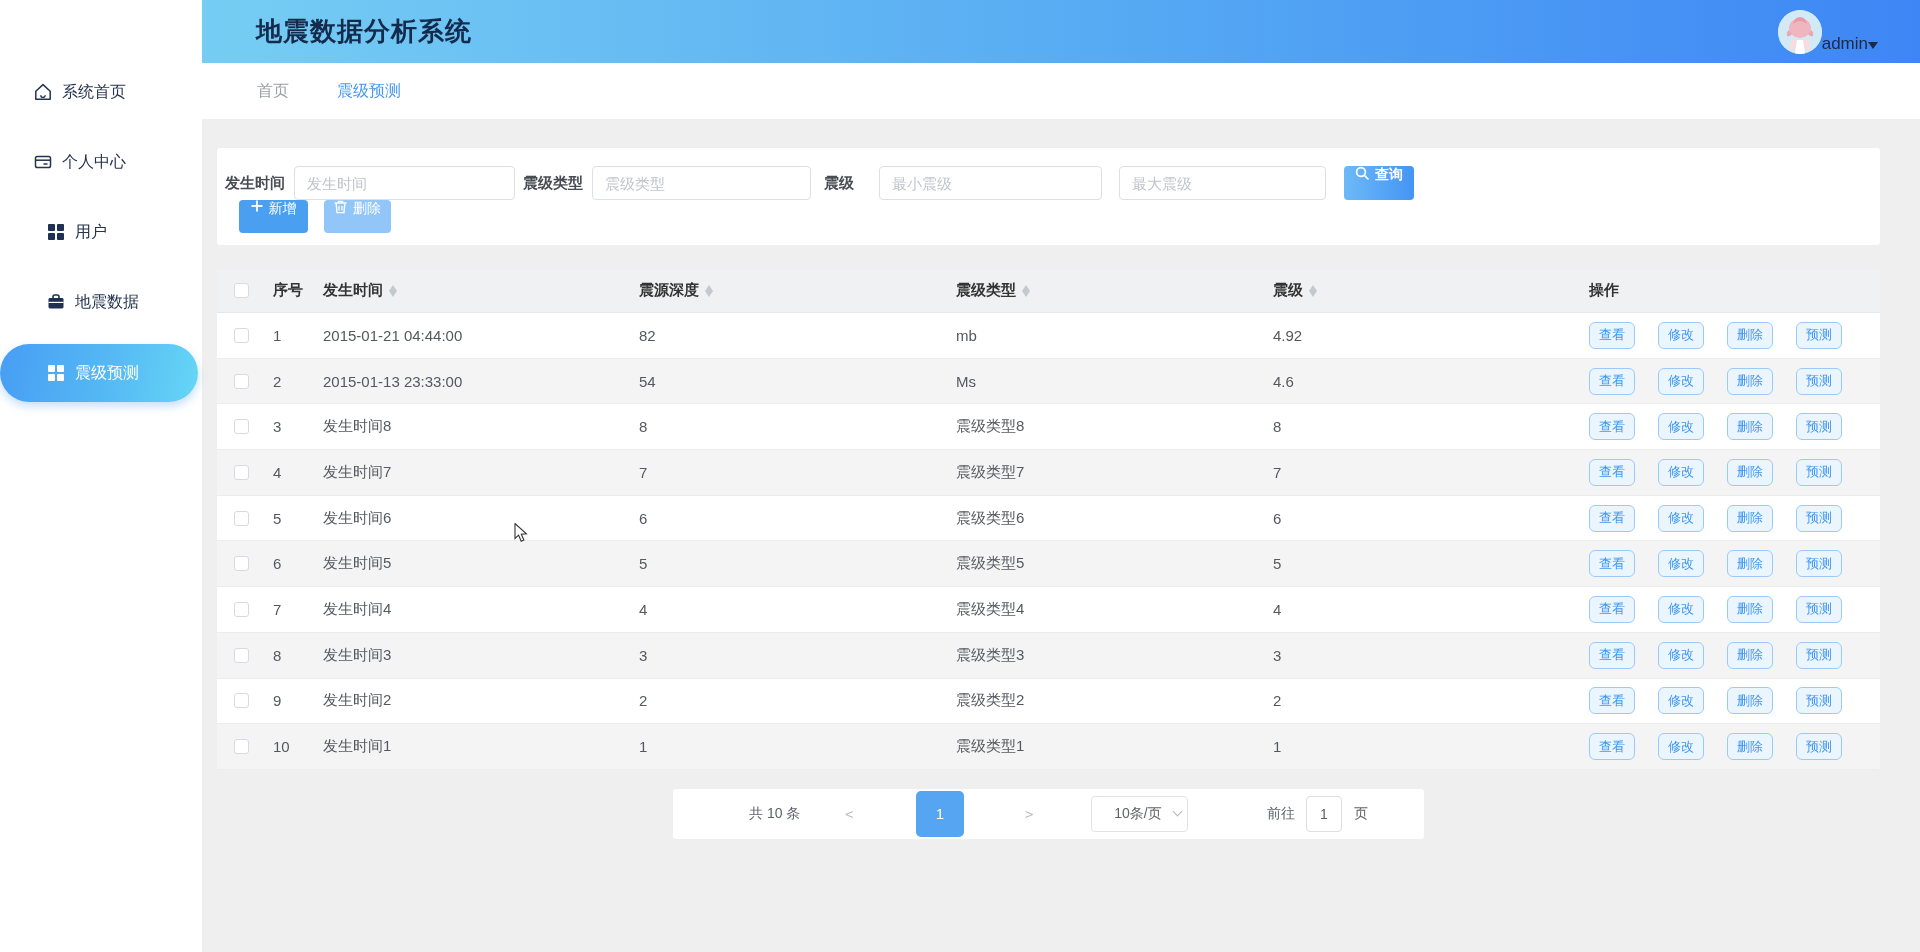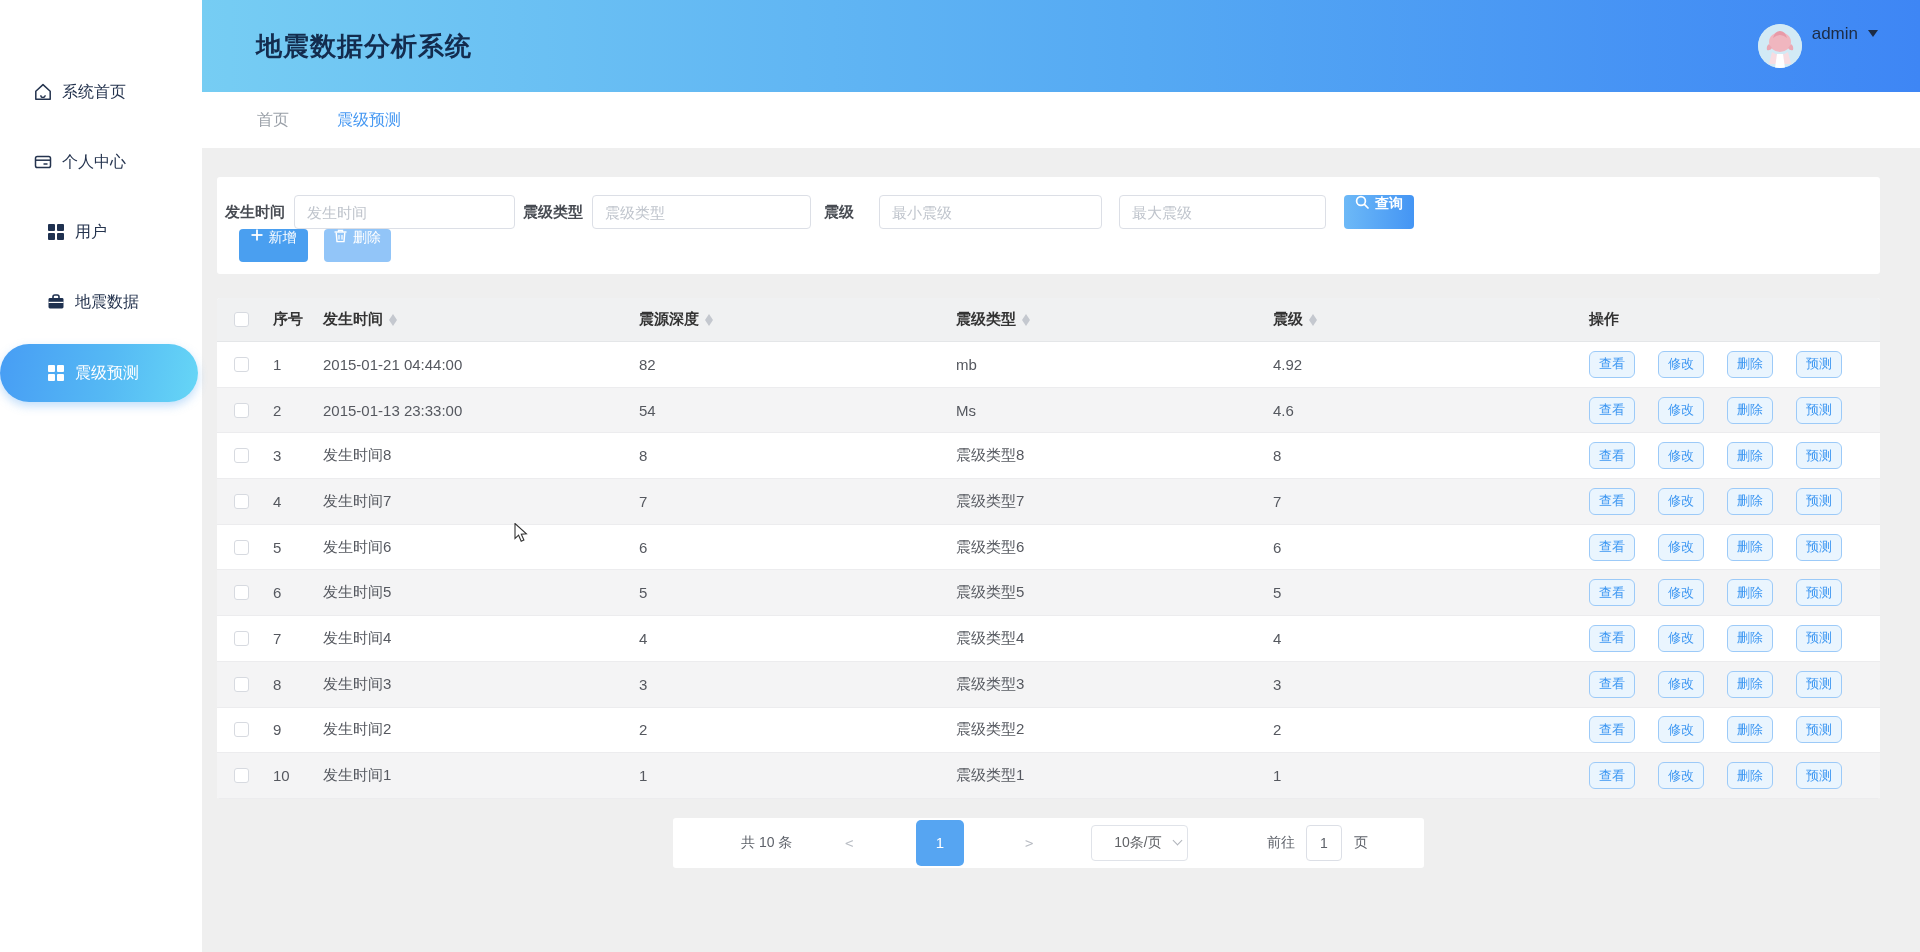--- a/index.html
+++ b/index.html
@@ -11,24 +11,24 @@
   .side-item { height:56px; margin-bottom:14px; display:flex; align-items:center; padding-left:33px; cursor:pointer;
                color:#24334e; font-size:16px; }
   .side-item.indent { padding-left:46px; }
   .side-item .ic { width:20px; height:20px; margin-right:9px; flex:none; display:flex; align-items:center; justify-content:center; }
   .side-item.active { height:58px; margin-right:4px; border-radius:29px;
                       background:linear-gradient(100deg,#479df4 0%,#55b9f4 55%,#66d6f6 100%);
                       color:#ffffff; box-shadow:0 4px 10px rgba(80,160,240,.35); }
 
   
   .main { flex:1; display:flex; flex-direction:column; }
-  .header { height:92px; flex:none; background:linear-gradient(90deg,#76cdf3 0%,#55a9f3 55%,#3e86f5 100%);
+  .header { height:63px; flex:none; background:linear-gradient(90deg,#76cdf3 0%,#55a9f3 55%,#3e86f5 100%);
             display:flex; align-items:center; padding:0 42px 0 54px; }
   .header h1 { font-size:26px; font-weight:bold; color:#132c4e; letter-spacing:1px; }
-  .user { margin-left:auto; display:flex; align-items:flex-start; gap:10px; cursor:pointer; }
+  .user { margin-left:auto; display:flex; align-items:flex-end; gap:0; cursor:pointer; }
   .avatar { width:44px; height:44px; border-radius:50%; overflow:hidden; background:#d2eaf5; flex:none; }
   .user-name { font-size:17px; color:#1c2b44; }
   .user-caret { width:0; height:0; border:5px solid transparent; border-top:7px solid #1c2b44; margin-top:6px; }
 
   .tabbar { height:56px; flex:none; background:#ffffff; display:flex; align-items:center; padding-left:55px; gap:48px; }
   .tab { font-size:16px; color:#9aa0a8; cursor:pointer; }
   .tab.active { color:#4698f2; }
 
   .content { flex:1; padding:29px 40px 0 15px; overflow:hidden; }
 
@@ -60,21 +60,21 @@
   .sort .up { border-bottom:6px solid #c4c8cf; margin-bottom:-2px; }
   .sort .dn { border-top:6px solid #c4c8cf; }
   .ops { display:flex; gap:23px; }
   .op-btn { height:27px; padding:0 9px; background:#eaf5fe; border:1px solid #9ccaf8; border-radius:6px;
             color:#3d97f2; font-size:13px; cursor:pointer; font-family:inherit; }
 
   
   .pag-wrap { display:flex; justify-content:center; margin-top:19px; }
   .pag { width:751px; height:50px; background:#ffffff; border-radius:3px; position:relative; font-size:14px; color:#5e626a; }
   .pag > * { position:absolute; top:50%; transform:translateY(-50%); }
-  .pag .total { left:68px; }
+  .pag .total { left:76px; }
   .pag .arrow { font-size:14px; color:#b9bdc4; cursor:pointer; font-family:"DejaVu Sans Mono",monospace; }
   .pag .prev { left:172px; } .pag .next { left:352px; }
   .pag .page-cur { left:243px; width:48px; height:46px; background:#56a5f2; border-radius:5px; color:#fff;
                    display:flex; align-items:center; justify-content:center; font-size:15px; cursor:pointer; }
   .pag .size-select { left:418px; width:97px; height:36px; border:1px solid #e0e3e9; border-radius:4px;
                       display:flex; align-items:center; justify-content:center; gap:12px; cursor:pointer; color:#606266;padding-left:16px; }
   .sel-caret { width:7px; height:7px; border-right:1.5px solid #b0b4bb; border-bottom:1.5px solid #b0b4bb;
                transform:rotate(45deg); margin-top:-4px; }
   .pag .goto-label { left:594px; } .pag .goto-suffix { left:681px; }
   .pag .goto-input { left:633px; width:36px; height:36px; border:1px solid #dcdfe6; border-radius:4px;

